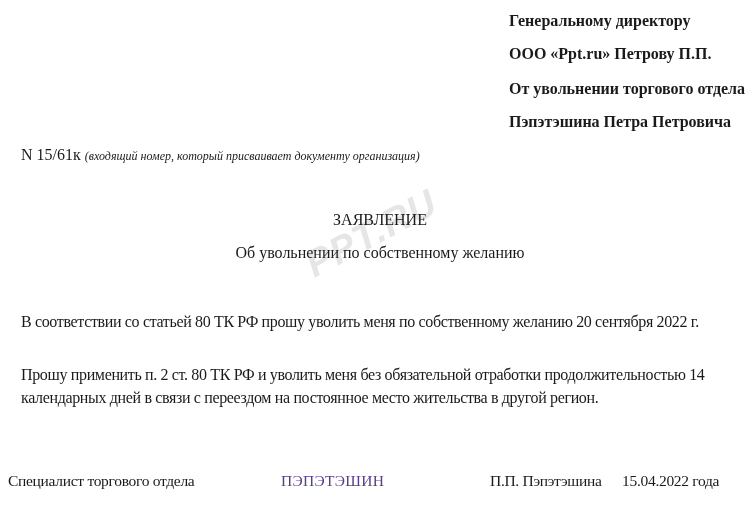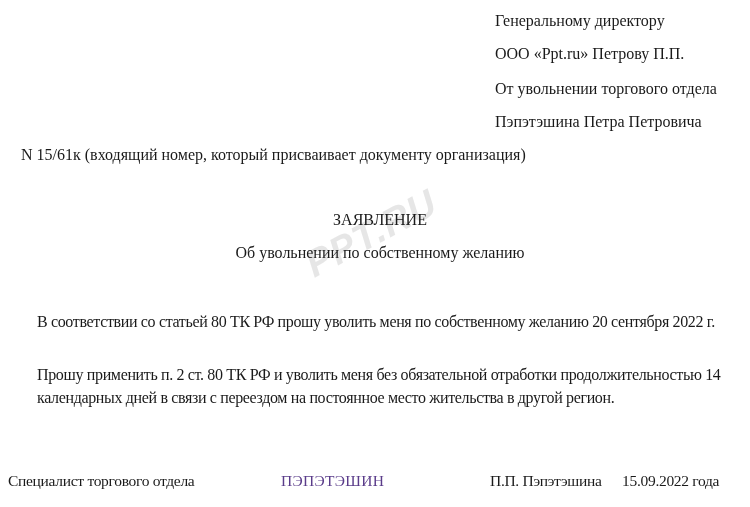--- a/index.html
+++ b/index.html
@@ -1,25 +1,25 @@
 <!DOCTYPE html>
 <html><head>
 <meta charset="utf-8">
 <style>
   html, body { margin: 0; padding: 0; }
   body {
     width: 750px; height: 507px; background: #ffffff; position: relative; overflow: hidden;
     font-family: "Liberation Serif", "DejaVu Serif", serif; color: #1a1a1a;
   }
   .t { position: absolute; white-space: nowrap; font-size: 16px; line-height: 18px; }
-  .addr { left: 495px; }
+  .addr { left: 509px; font-weight: bold; }
   .num { left: 21px; top: 146px; font-size: 16px; }
-  .num .note { font-size: 16px; }
+  .num .note { font-style: italic; font-size: 12px; }
   .title { left: 0; width: 760px; text-align: center; }
-  .para { left: 21px; width: 710px; white-space: normal; font-size: 16px; line-height: 23px; margin-left: 16px; }
+  .para { left: 21px; width: 710px; white-space: normal; font-size: 16px; line-height: 23px; }
   .sig { top: 472px; font-size: 15.5px; }
   .sig-handwritten { color: #5a3c8a; letter-spacing: 0.3px; text-align: center; }
   .watermark {
     position: absolute; left: 300px; top: 212px; font-family: "Liberation Sans", sans-serif;
     font-weight: bold; font-style: italic; font-size: 38px; color: rgba(200,200,200,0.45);
     transform: rotate(-28deg); letter-spacing: 1px;
   }
 </style>
 </head>
 <body>
@@ -40,15 +40,15 @@
 
   <div class="t title" style="top:211px">ЗАЯВЛЕНИЕ</div>
   <div class="t title" style="top:244px">Об увольнении по собственному желанию</div>
 
   <div class="t para" style="top:310px; letter-spacing:-0.35px"> В соответствии со статьей 80 ТК РФ прошу уволить меня по собственному желанию 20 сентября 2022 г.</div>
   <div class="t para" style="top:363px; letter-spacing:-0.35px">Прошу применить п. 2 ст. 80 ТК РФ и уволить меня без обязательной отработки продолжительностью 14 календарных дней в связи с переездом на постоянное место жительства в другой регион.</div>
 
   <div class="t sig" style="left:8px; letter-spacing:-0.3px">Специалист торгового отдела</div>
   <div class="t sig sig-handwritten" style="left:281px">ПЭПЭТЭШИН</div>
   <div class="t sig" style="left:490px; letter-spacing:-0.3px">П.П. Пэпэтэшина</div>
-  <div class="t sig" style="left:622px; letter-spacing:-0.3px">15.09.2022 года</div>
+  <div class="t sig" style="left:622px; letter-spacing:-0.3px">15.04.2022 года</div>
 
 </div>
 
 </body></html>

